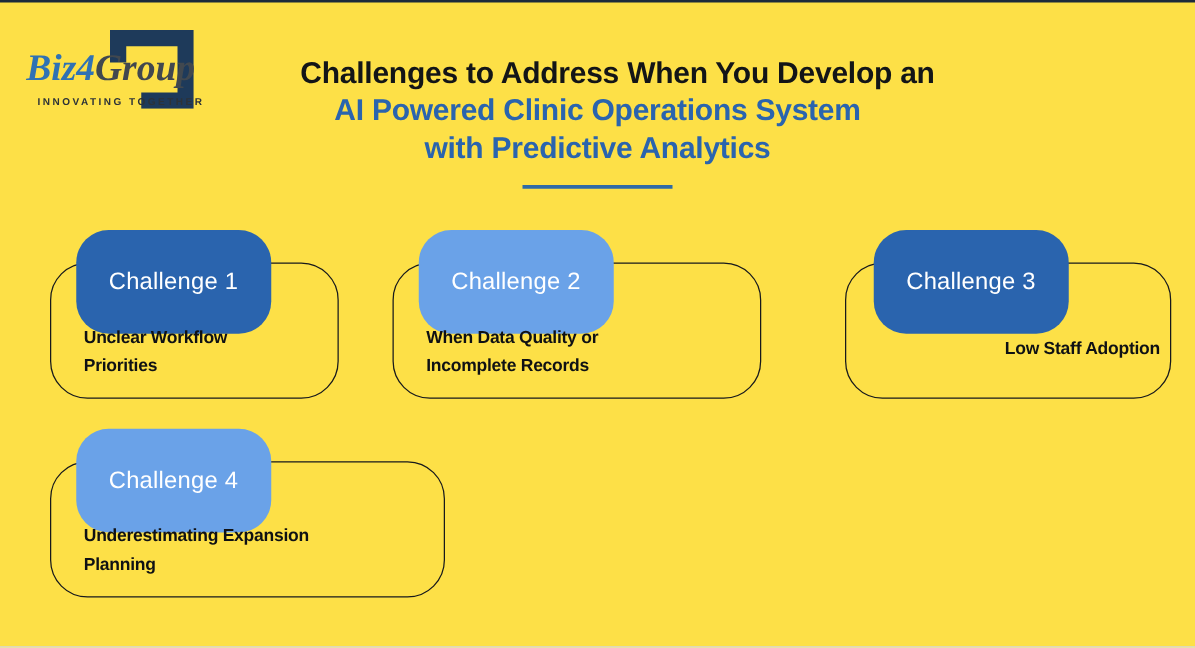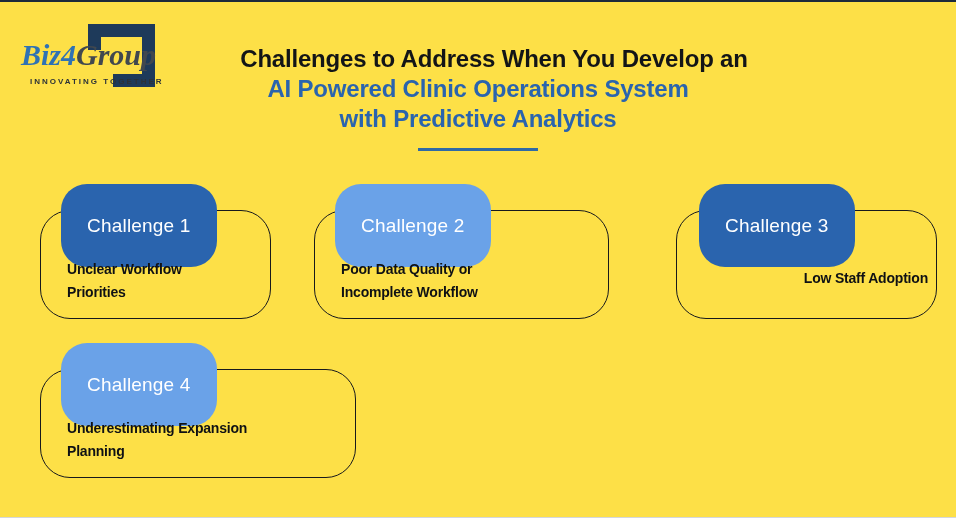--- a/index.html
+++ b/index.html
@@ -90,21 +90,21 @@
     <div class="title-divider" style="background: rgb(47, 106, 166);"></div>
   </div>
 
   <div class="card card1">
     <div class="card-pill" style="background: rgb(42, 100, 174);">Challenge 1</div>
     <div class="card-text">Unclear Workflow Priorities</div>
   </div>
 
   <div class="card card2">
     <div class="card-pill" style="background: rgb(106, 162, 232);">Challenge 2</div>
-    <div class="card-text">Poor Data Quality or Incomplete Workflow</div>
+    <div class="card-text">When Data Quality or Incomplete Records</div>
   </div>
 
   <div class="card card3">
     <div class="card-pill" style="background: rgb(42, 100, 174);">Challenge 3</div>
     <div class="card-text">Low Staff Adoption</div>
   </div>
 
   <div class="card card4">
     <div class="card-pill" style="background: rgb(106, 162, 232);">Challenge 4</div>
     <div class="card-text">Underestimating Expansion Planning</div>

